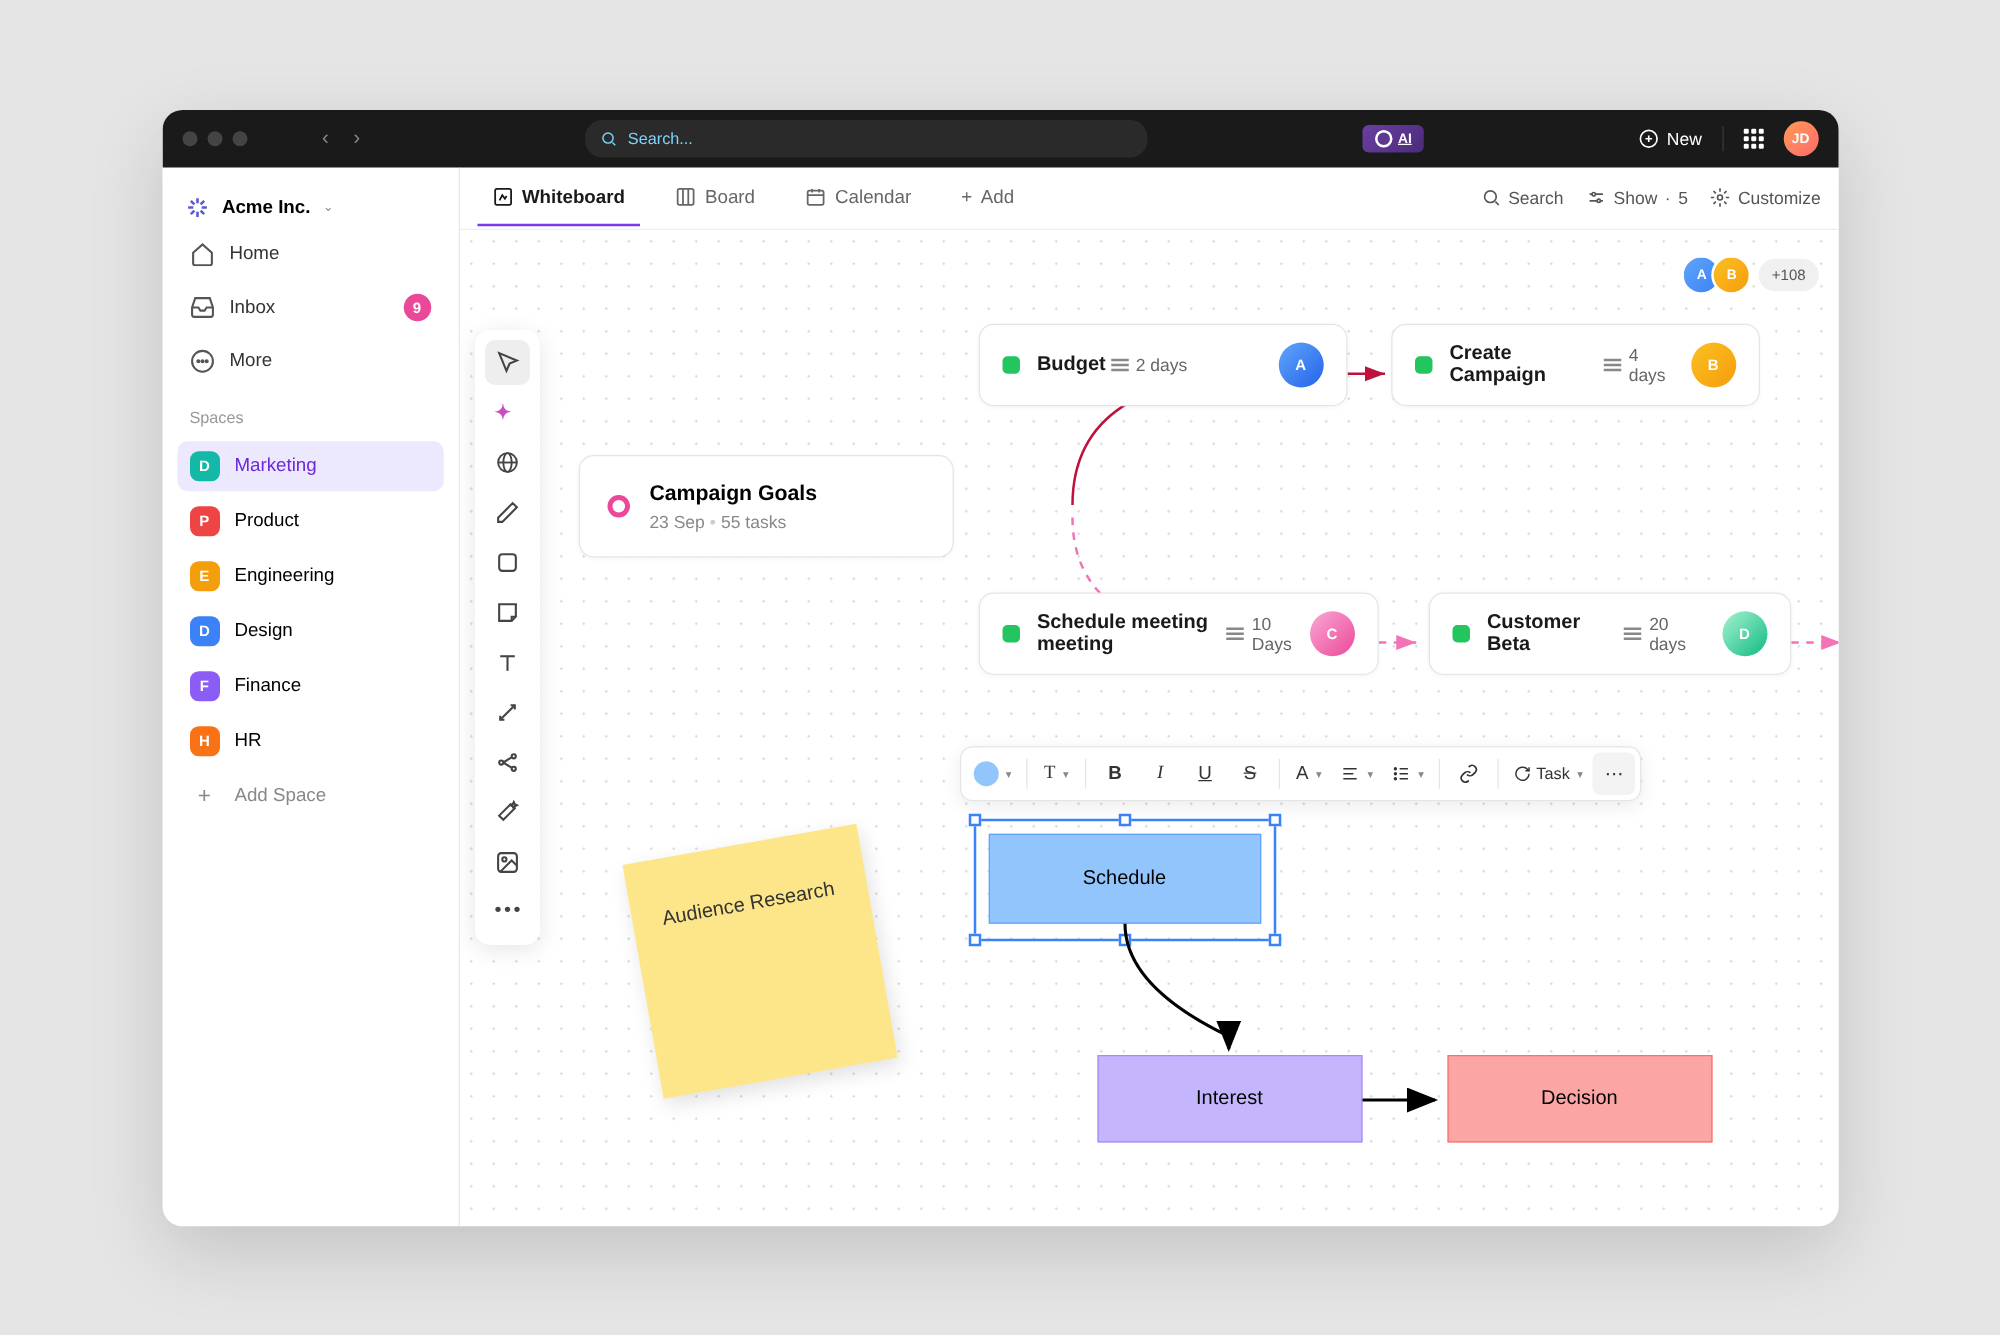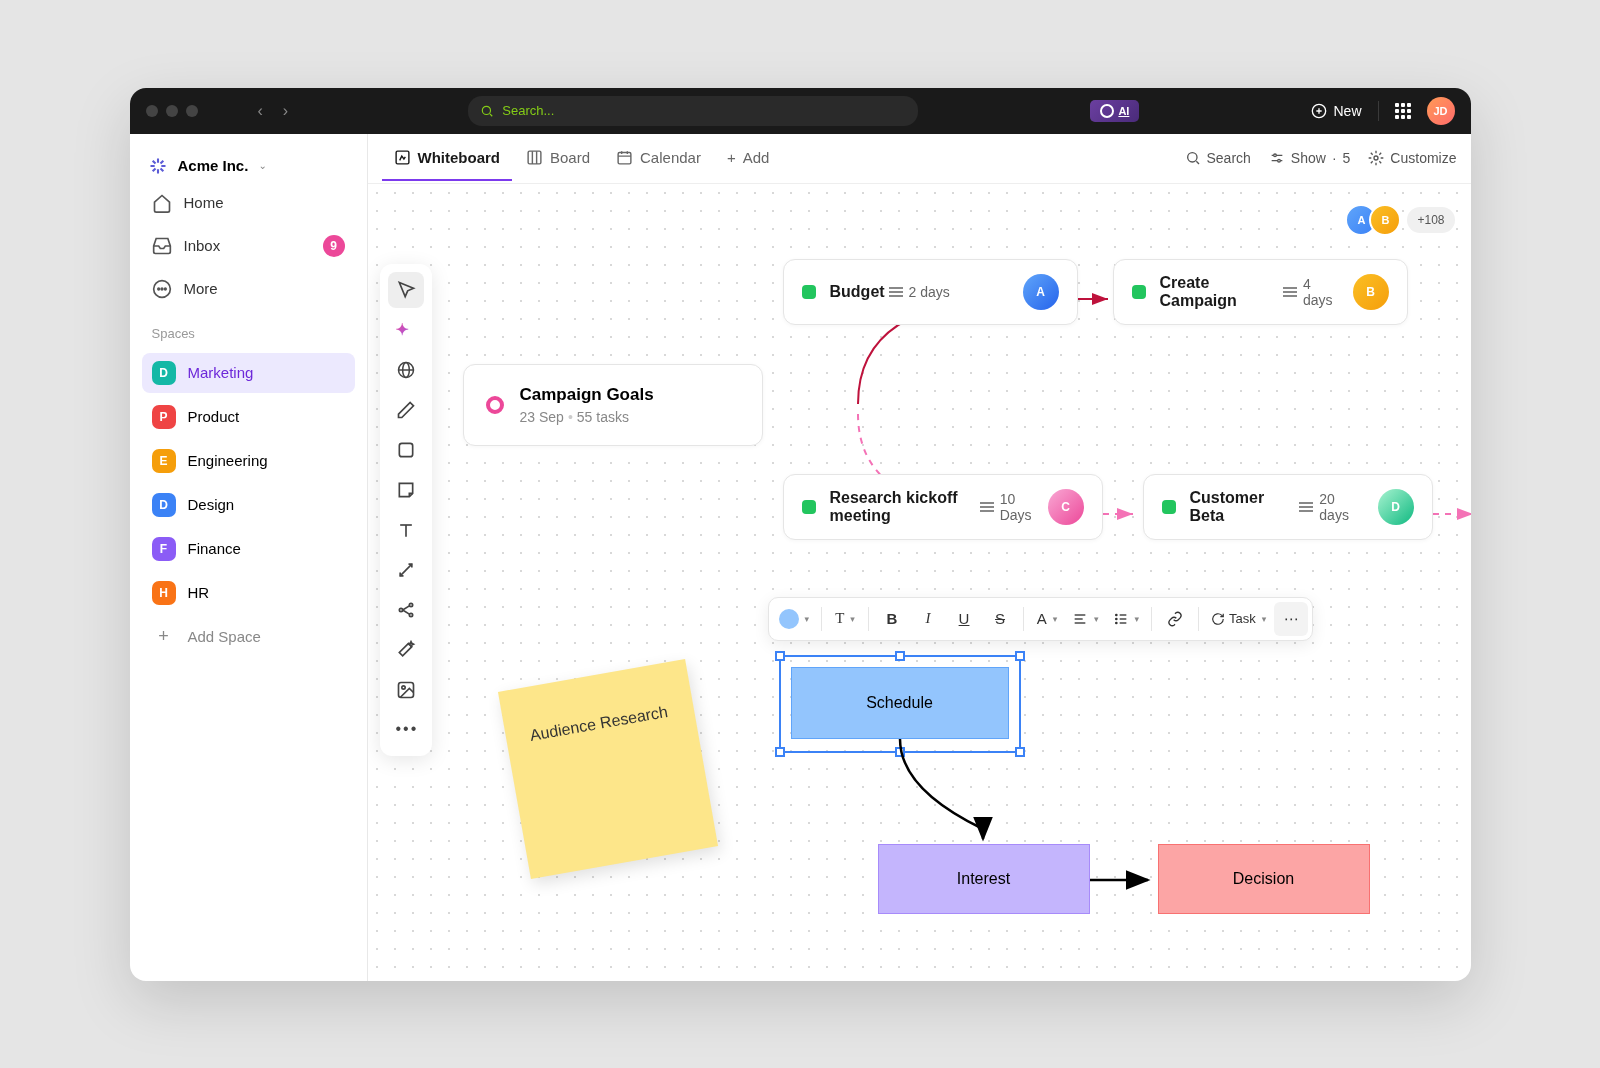--- a/index.html
+++ b/index.html
@@ -3,21 +3,21 @@
 <meta charset="utf-8">
 <style>
 * { box-sizing: border-box; margin: 0; padding: 0; font-family: -apple-system, BlinkMacSystemFont, 'Segoe UI', sans-serif; }
 body { background: #e5e5e5; display: flex; justify-content: center; align-items: center; min-height: 100vh; }
 .app-window { width: 1341px; height: 893px; background: #fff; border-radius: 16px; overflow: hidden; box-shadow: 0 20px 60px rgba(0,0,0,.15); display: flex; flex-direction: column; }
 .titlebar { height: 46px; background: #1a1a1a; display: flex; align-items: center; padding: 0 16px; gap: 12px; }
 .traffic-lights { display: flex; gap: 8px; }
 .traffic-lights span { width: 12px; height: 12px; border-radius: 50%; background: #444; }
 .nav-arrows { display: flex; gap: 4px; margin-left: 40px; }
 .nav-arrows button { background: none; border: none; color: #888; font-size: 16px; cursor: pointer; padding: 4px 8px; }
-.search-bar { flex: 1; max-width: 450px; margin: 0 auto; background: #2a2a2a; border-radius: 14px; height: 30px; display: flex; align-items: center; padding: 0 12px; gap: 8px; color: #84cc16; font-size: 13px; }
+.search-bar { flex: 1; max-width: 450px; margin: 0 auto; background: #2a2a2a; border-radius: 14px; height: 30px; display: flex; align-items: center; padding: 0 12px; gap: 8px; color: #7dd3fc; font-size: 13px; }
 .ai-badge { background: linear-gradient(135deg, #6b3fa0, #4a2b7a); color: #fff; padding: 4px 10px; border-radius: 5px; font-size: 11px; font-weight: 600; display: flex; align-items: center; gap: 4px; text-decoration: underline; }
 .ai-badge::before { content:''; width:10px; height:10px; border:2px solid #fff; border-radius:50%; }
 .titlebar-right { margin-left: auto; display: flex; align-items: center; gap: 16px; }
 .new-btn { color: #fff; display: flex; align-items: center; gap: 6px; font-size: 14px; cursor: pointer; }
 .apps-grid { width: 16px; height: 16px; display: grid; grid-template-columns: repeat(3,4px); grid-template-rows: repeat(3,4px); gap: 2px; cursor: pointer; }
 .apps-grid span { background: #fff; border-radius: 1px; }
 .avatar { width: 28px; height: 28px; border-radius: 50%; background: linear-gradient(135deg,#ff9a56,#ff6b6b); display:flex; align-items:center; justify-content:center; color:#fff; font-size:11px; font-weight:600; }
 .divider-v { width: 1px; height: 20px; background: #3a3a3a; }
 
 .body { flex: 1; display: flex; overflow: hidden; }
@@ -30,21 +30,21 @@
 .nav-item .icn { width: 20px; height: 20px; color: #555; flex-shrink: 0; }
 .badge-pink { margin-left: auto; background: #ec4899; color: #fff; min-width: 22px; height: 22px; border-radius: 11px; display: flex; align-items: center; justify-content: center; font-size: 12px; font-weight: 600; }
 .section-label { font-size: 13px; color: #999; padding: 14px 10px 8px; font-weight: 500; }
 .space-item { display: flex; align-items: center; gap: 12px; padding: 8px 10px; border-radius: 8px; cursor: pointer; font-size: 15px; }
 .space-item.active { background: #ece9fe; color: #6d28d9; }
 .space-badge { width: 24px; height: 24px; border-radius: 7px; display: flex; align-items: center; justify-content: center; color: #fff; font-size: 12px; font-weight: 700; flex-shrink: 0; }
 .add-space { color: #888; }
 .add-space .space-badge { background: none; color: #888; font-size: 18px; font-weight: 400; }
 
 .main { flex: 1; display: flex; flex-direction: column; overflow: hidden; position: relative; }
-.view-tabs { height: 50px; border-bottom: 1px solid #eee; display: flex; align-items: center; padding: 0 14px; gap: 2px; }
+.view-tabs { height: 50px; border-bottom: 1px solid #eee; display: flex; align-items: center; padding: 0 14px; gap: 16px; }
 .tab { display: flex; align-items: center; gap: 7px; padding: 13px 12px; font-size: 15px; color: #666; cursor: pointer; border-bottom: 2px solid transparent; }
 .tab.active { color: #1a1a1a; font-weight: 600; border-bottom-color: #7c3aed; }
 .tab .ticon { width: 17px; height: 17px; }
 .tabs-right { margin-left: auto; display: flex; align-items: center; gap: 18px; font-size: 14px; color: #555; }
 .tabs-right > div { display: flex; align-items: center; gap: 6px; cursor: pointer; }
 
 .canvas { flex: 1; position: relative; background-image: radial-gradient(circle, #d8d8d8 1px, transparent 1px); background-size: 18px 18px; overflow: hidden; }
 
 .collaborators { position: absolute; top: 20px; right: 16px; display: flex; align-items: center; gap: -8px; }
 .collab-av { width: 32px; height: 32px; border-radius: 50%; border: 2px solid #fff; margin-left: -8px; display:flex; align-items:center; justify-content:center; font-size:11px; font-weight:600; color:#fff; }
@@ -413,21 +413,21 @@
                 </span>
                 <span>4 days</span>
               </div>
           </div>
           <div class="av" style="background:linear-gradient(135deg,#fbbf24,#f59e0b)">B</div>
         </div>
 
         <div class="task-card" style="left:415px;top:290px;width:320px">
           <div class="status"></div>
           <div class="content">
-            <div class="title">Research kickoff meeting</div>
+            <div class="title">Schedule meeting meeting</div>
             <div class="meta">
                 <span class="lines-icon">
                   <span></span>
                   <span></span>
                   <span></span>
                 </span>
                 <span>10 Days</span>
               </div>
           </div>
           <div class="av" style="background:linear-gradient(135deg,#f9a8d4,#ec4899)">C</div>

